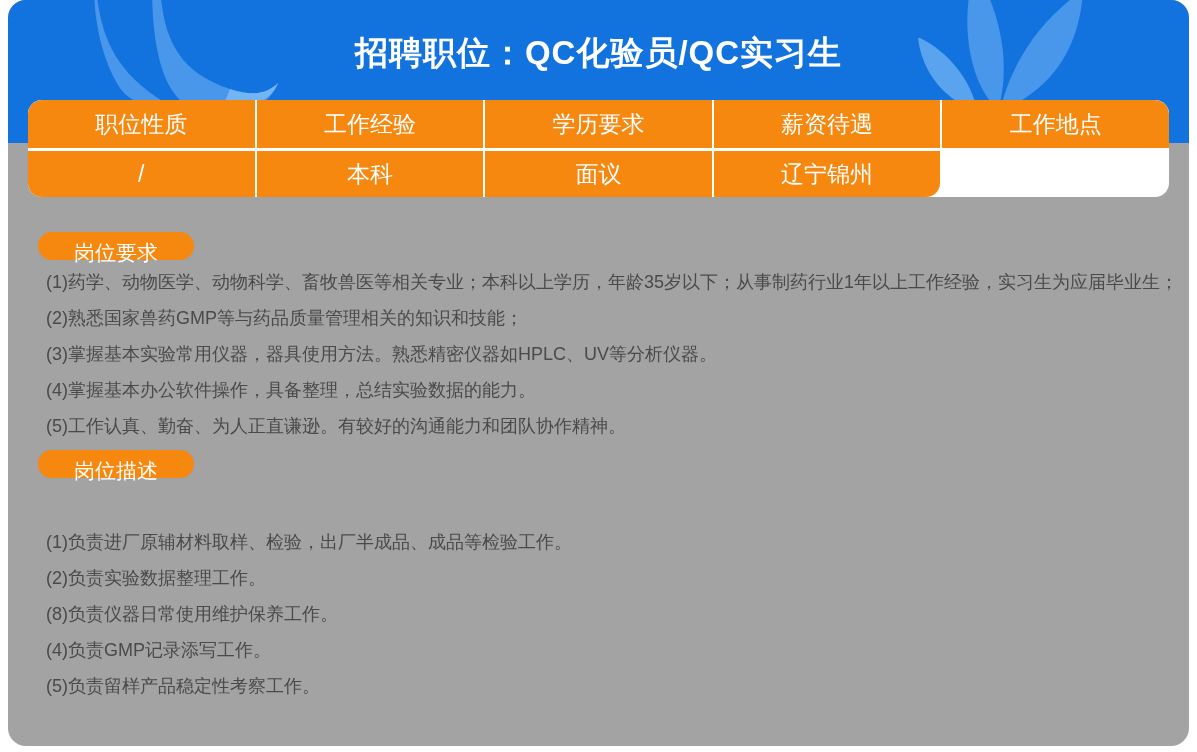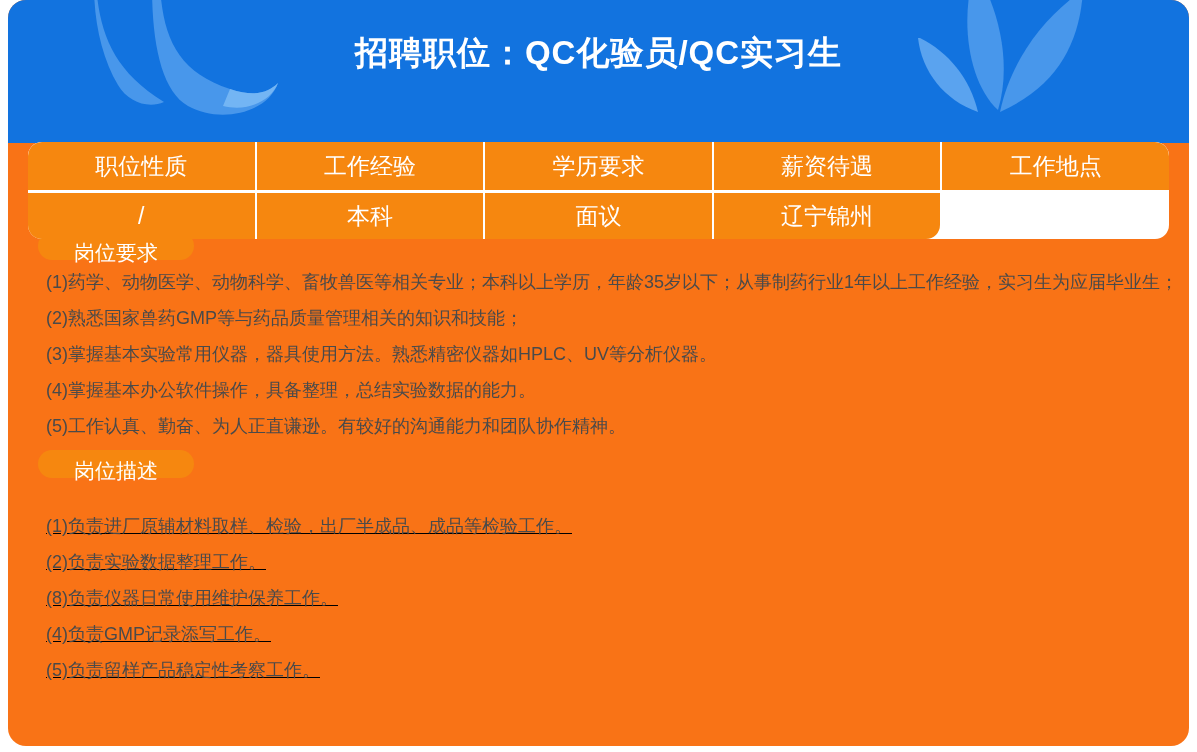--- a/index.html
+++ b/index.html
@@ -8,21 +8,21 @@
     background: #ffffff;
     font-family: "Liberation Sans", "DejaVu Sans", sans-serif;
     overflow: hidden;
   }
   .card {
     position: absolute;
     left: 8px; top: 0;
     width: 1181px; height: 746px;
     border-radius: 18px;
     overflow: hidden;
-    background: #f97316;
+    background: #a3a3a3;
   }
   
   .hero {
     position: relative;
     height: 143px;
     background: #1273DF;
   }
   .wing { position: absolute; top: 0; pointer-events: none; }
   .wing-left  { left: 60px;  width: 210px; height: 120px; }
   .wing-right { right: 96px; width: 215px; height: 120px; }
@@ -43,21 +43,20 @@
     left: 20px; top: 100px;
     width: 1141px;
     display: grid;
     grid-template-columns: repeat(5, 1fr);
     grid-template-rows: 48px 46px;
     gap: 3px 2px;
     background: #ffffff;
     border-radius: 14px;
     overflow: hidden;
     z-index: 5;
-    margin-top: 42px;
   }
   .spec-cell {
     background: #F6870F;
     color: #ffffff;
     font-size: 23px;
     display: flex;
     align-items: center;
     justify-content: center;
   }
   .spec-cell.tl { border-top-left-radius: 14px; }
@@ -77,21 +76,21 @@
     line-height: 42px;
     height: 28px;
     padding: 0 36px;
     border-radius: 21px;
   }
   .badge-desc { margin-top: 6px; text-align: right; }
   .item-list {
     list-style: none;
     padding-left: 8px;
   }
-  .item-list.desc { margin-top: 26px; text-decoration: underline; }
+  .item-list.desc { margin-top: 42px; }
   .item-list li {
     font-size: 18px;
     line-height: 36px;
     color: #4A4A4A;
     white-space: nowrap;
   }
 </style>
 </head>
 <body>
 

